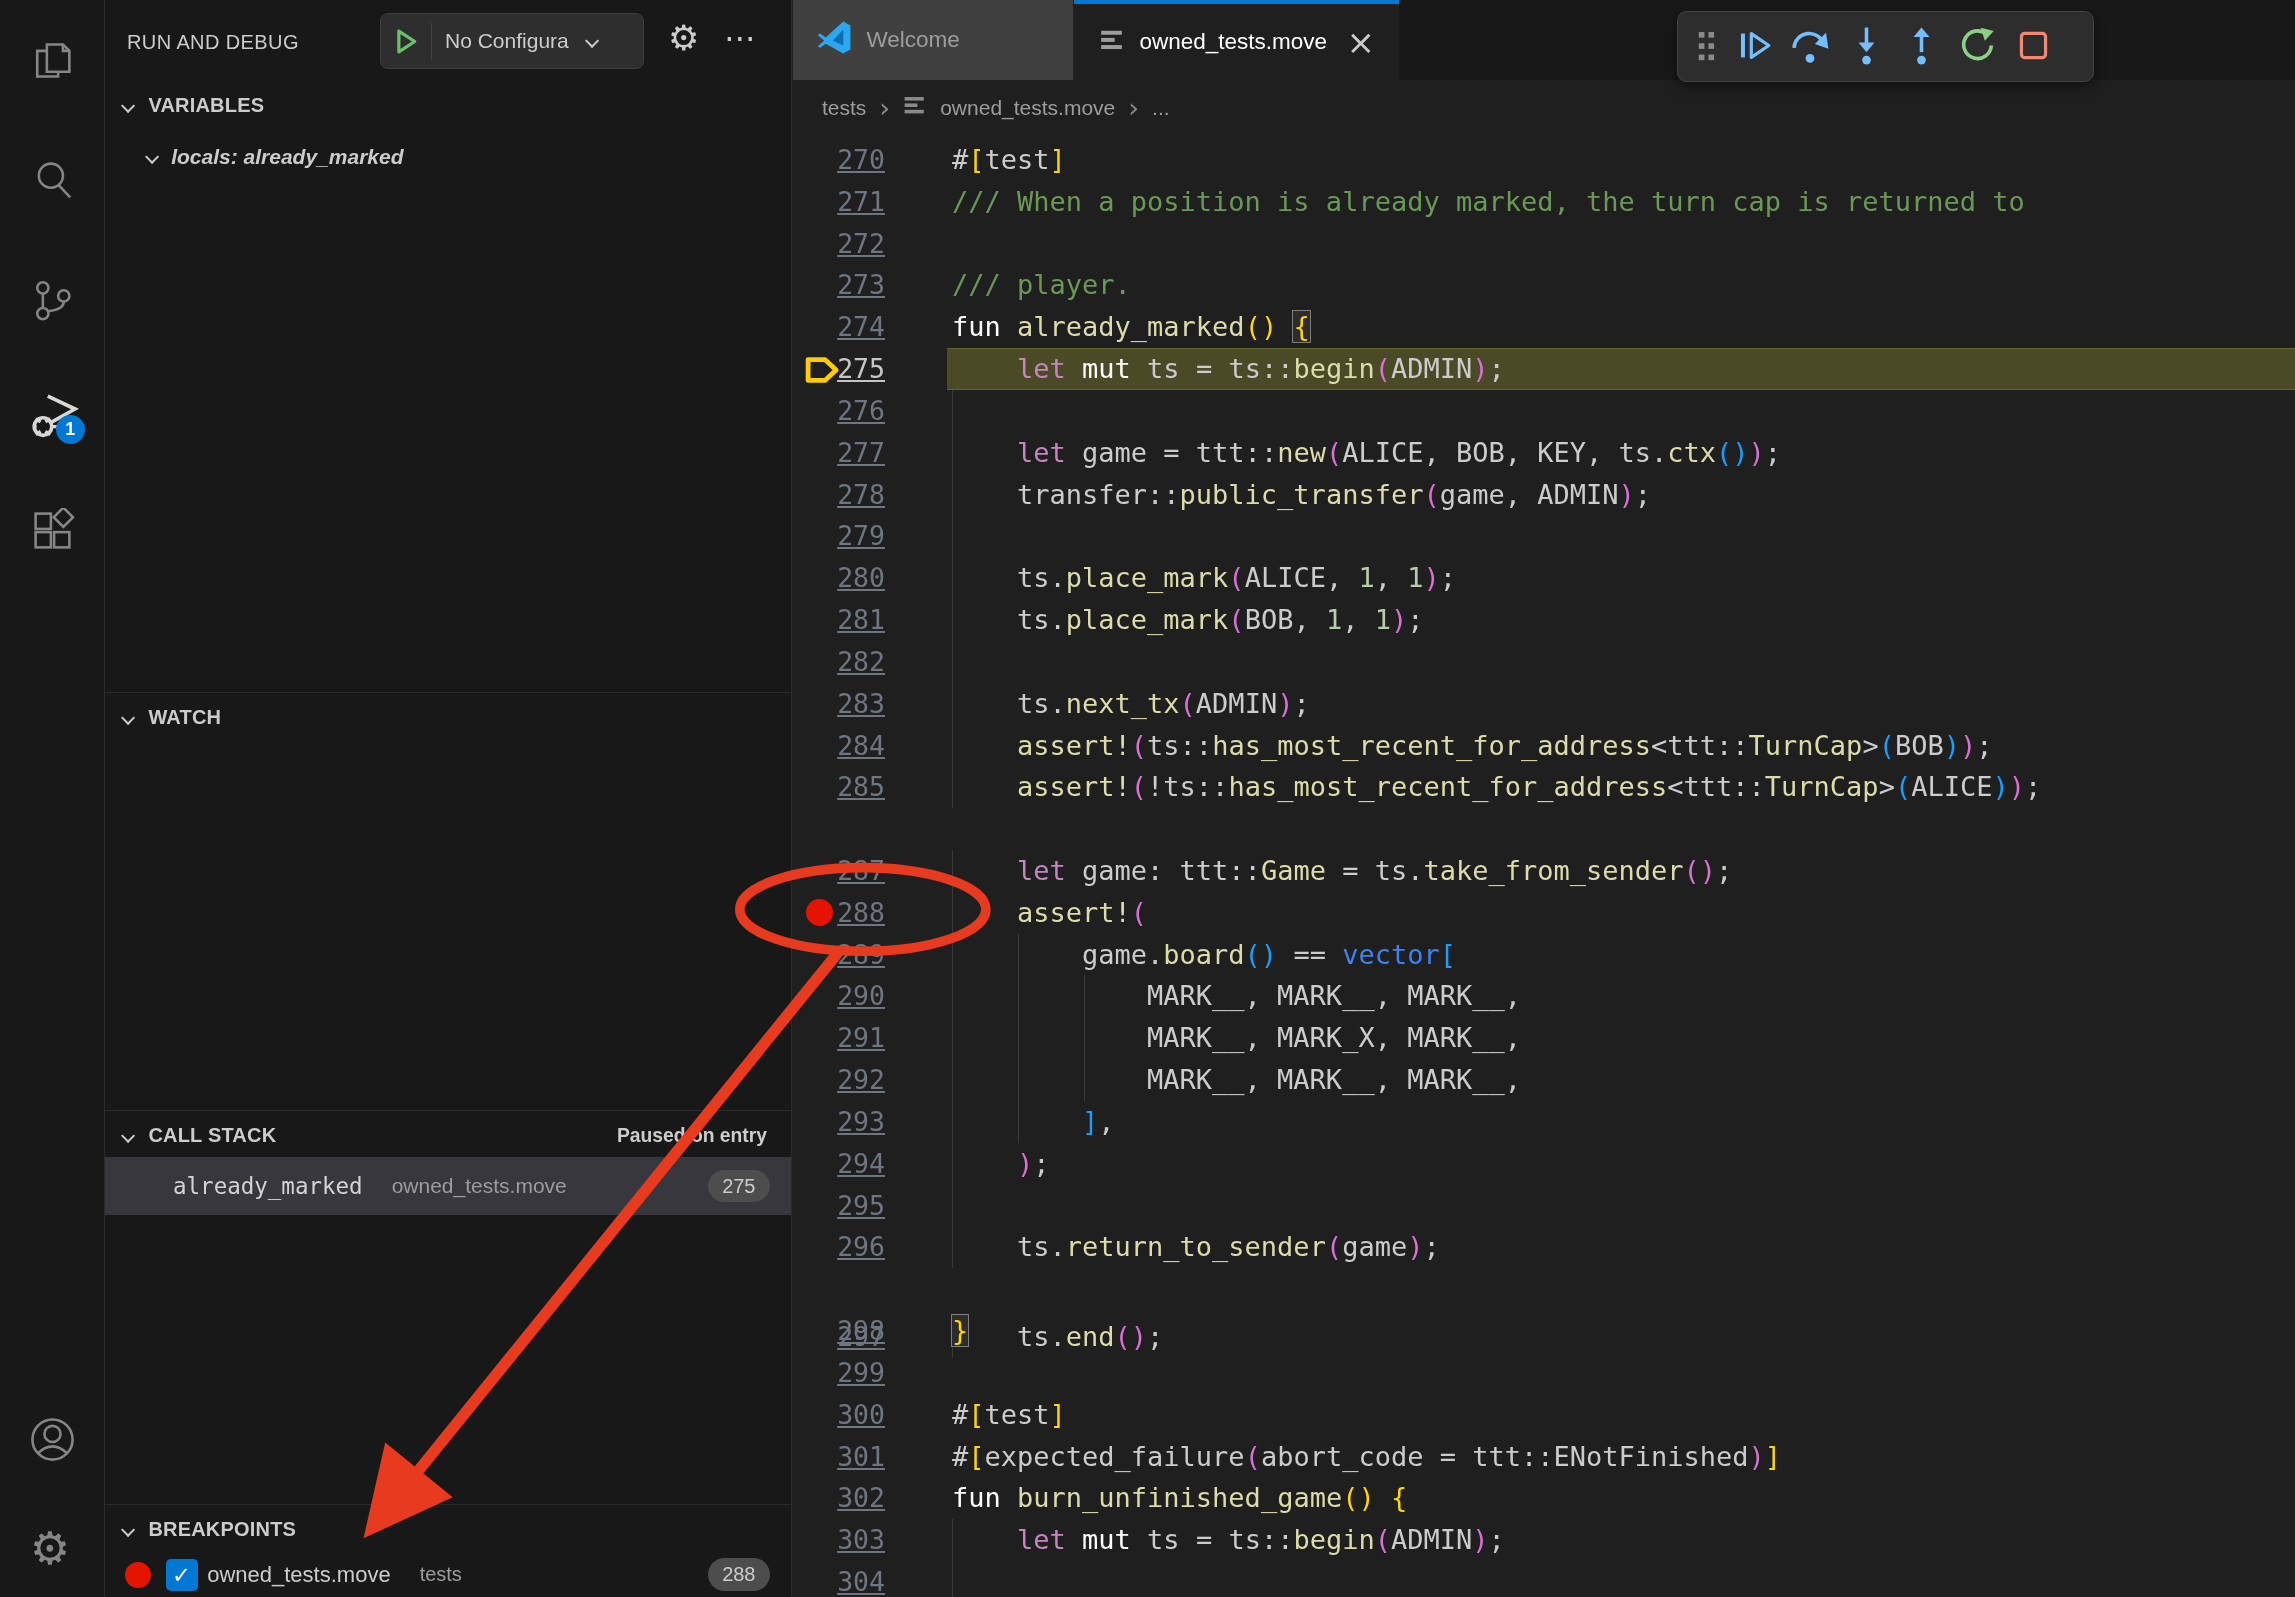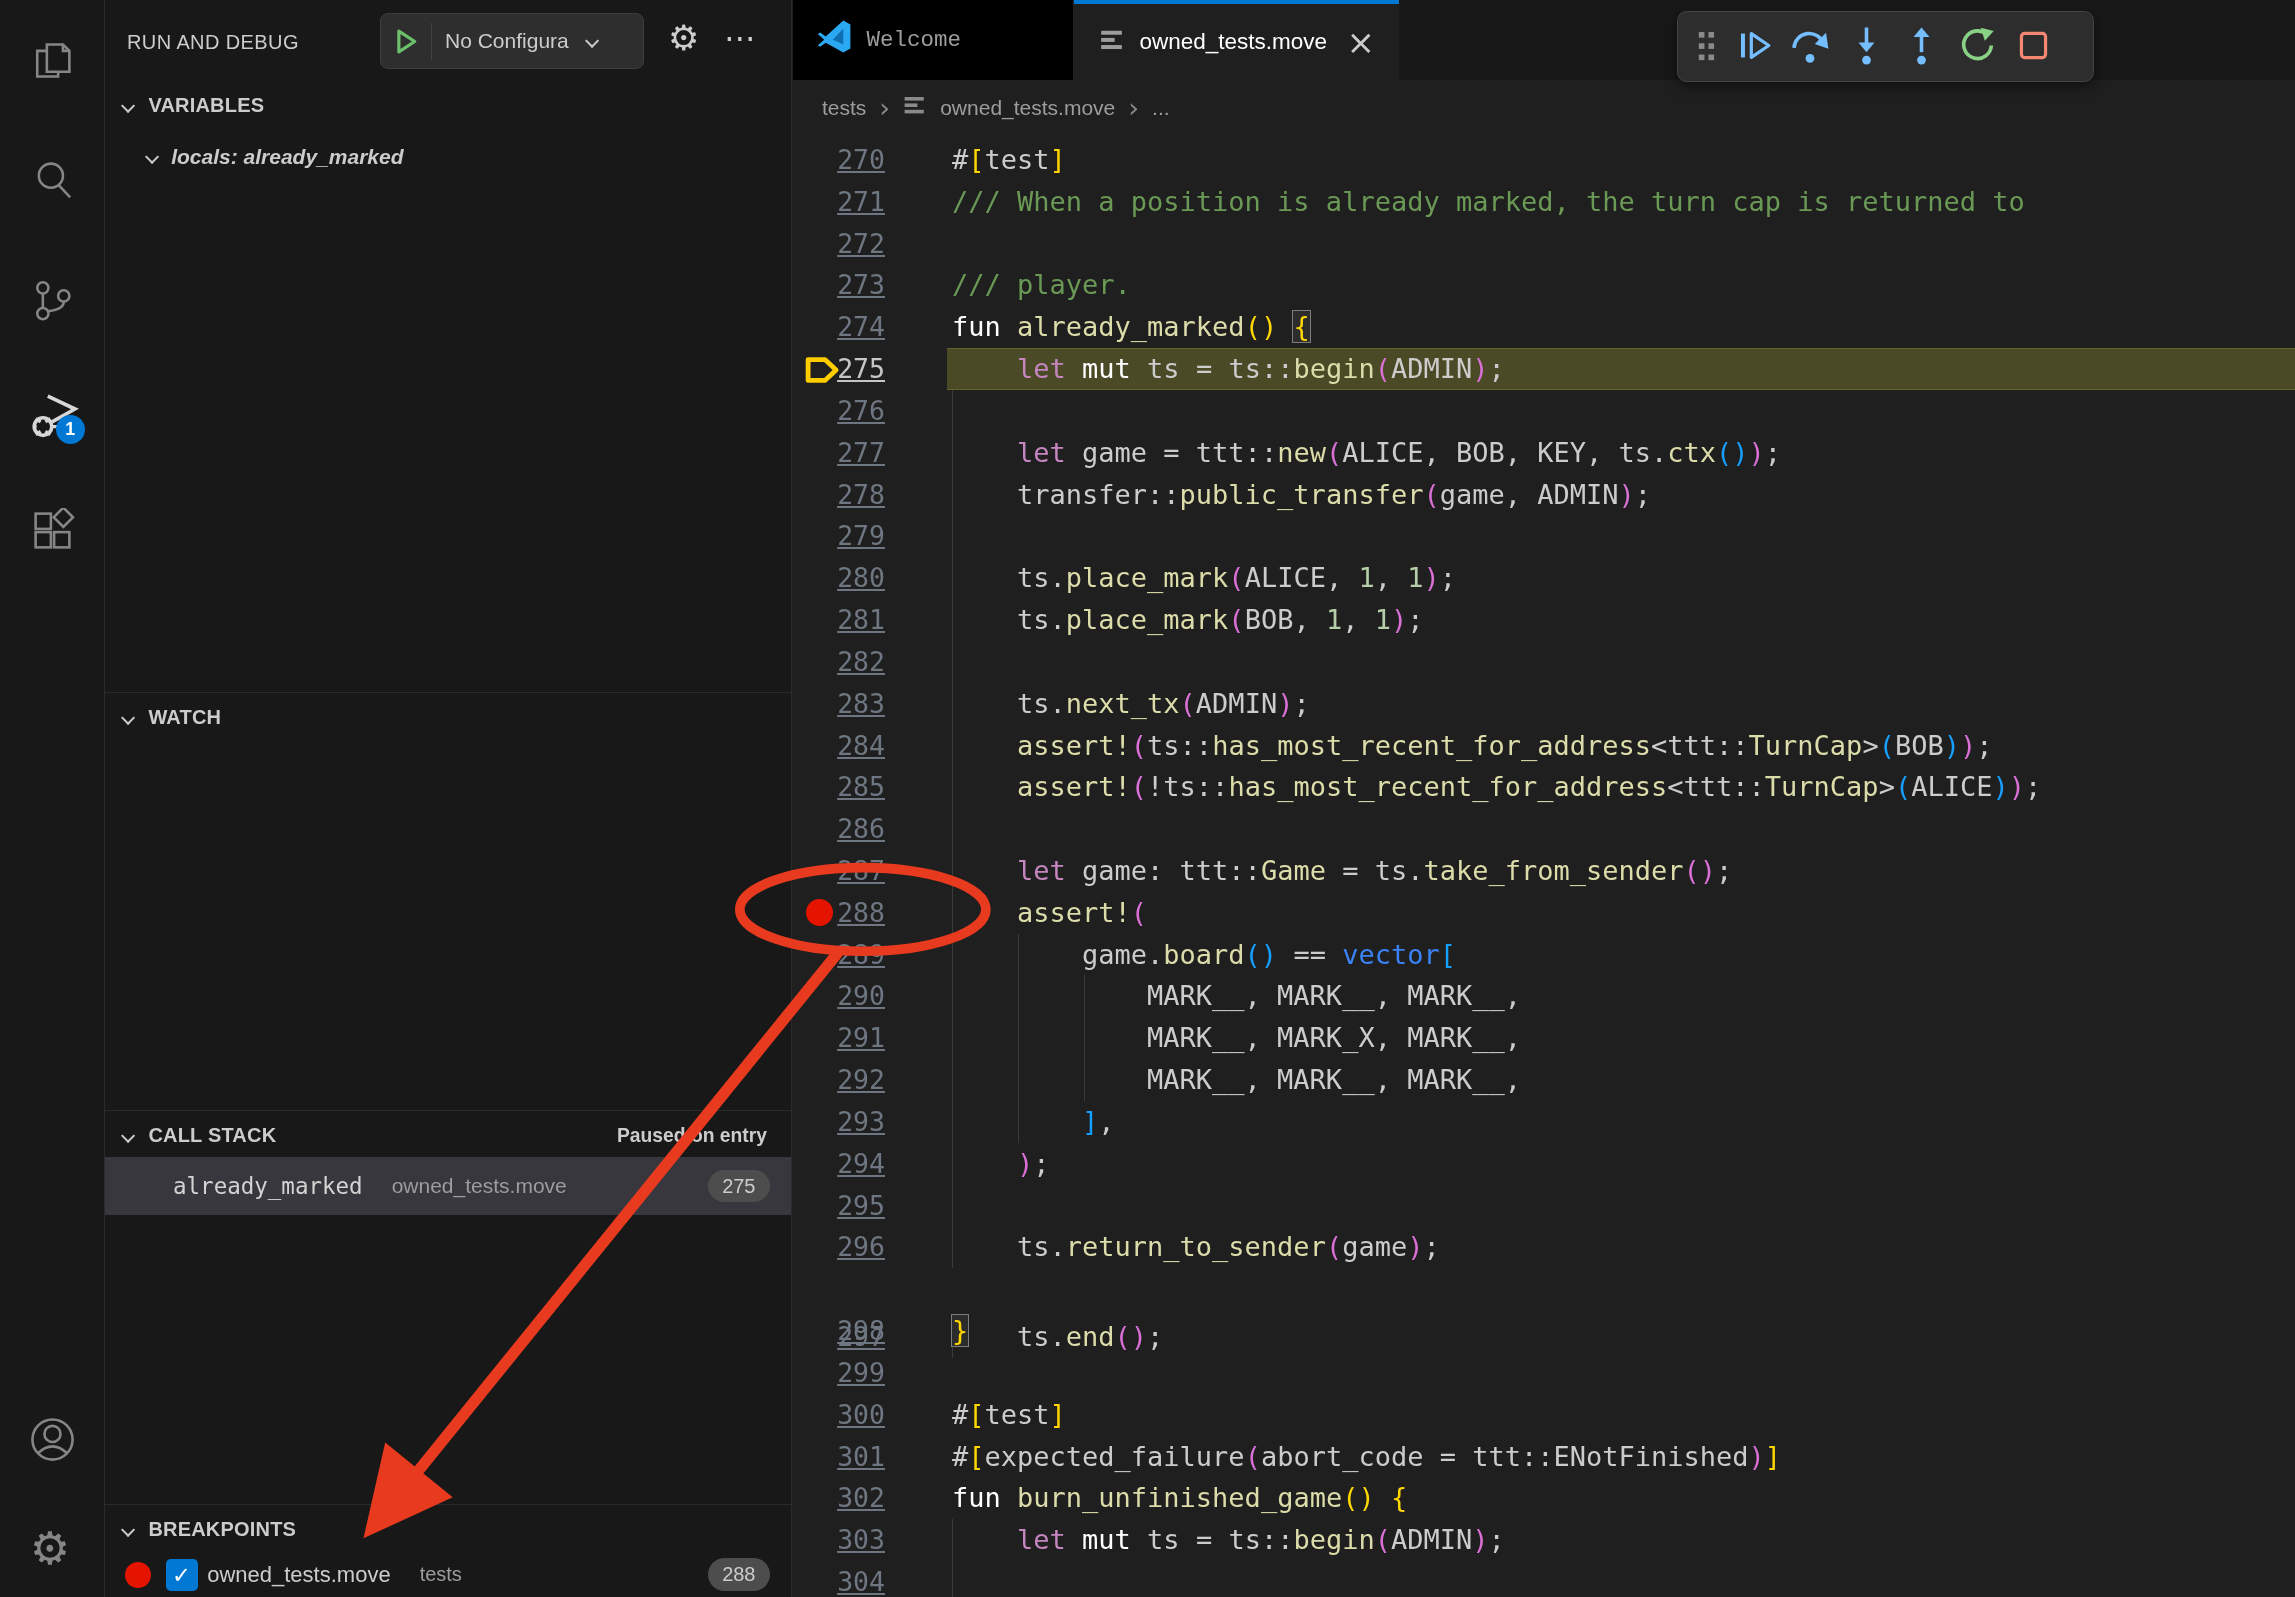--- a/index.html
+++ b/index.html
@@ -50,21 +50,21 @@
   .bp-row { position:absolute; left:0; right:0; top:1551px; height:47px; display:flex; align-items:center; }
   .bp-row-dot { width:26px; height:26px; border-radius:50%; background:#e51400; margin-left:20px; }
   .bp-check { width:32px; height:32px; margin-left:14.5px; background:#0078d4; border-radius:4.8px;
     color:#fff; font-size:22.5px; text-align:center; line-height:32px; font-family:"DejaVu Sans",sans-serif; }
   .bp-file { margin-left:9.7px; font-size:22px; color:#cccccc; }
   .bp-dir { margin-left:29px; font-size:20px; color:#9d9d9d; }
   
   #editor { position:absolute; left:793px; top:0; right:0; bottom:0; background:#1f1f1f; }
   #tabstrip { position:absolute; left:0; top:0; right:0; height:80px; background:#181818; display:flex; }
   .tab { display:flex; align-items:center; padding:0 24px; gap:14.5px; font-size:22.5px; }
-  .tab.inactive { width:281px; color:#9d9d9d; background:#000000; border-right:0.8px solid #222;font-family:Liberation Mono, monospace; }
+  .tab.inactive { width:281px; color:#9d9d9d; background:#404040; border-right:0.8px solid #222; }
   .tab.active { width:325px; color:#ffffff; background:#1f1f1f; border-top:4px solid #0078d4; }
   .tab-close { margin-left:auto; font-size:34px; color:#cccccc; line-height:24px; font-family:"DejaVu Sans",sans-serif; }
   #breadcrumbs { position:absolute; left:0; top:80px; right:0; height:55px; background:#1f1f1f;
     display:flex; align-items:center; padding-left:29px; gap:13px; font-size:21px; color:#9d9d9d; }
   .crumb-sep { font-size:27px; color:#8a8a8a; font-family:"DejaVu Sans",sans-serif; line-height:16px; }
   
   #code { position:absolute; left:0; right:0; top:139px; bottom:0; overflow:hidden; }
   .crow { position:absolute; left:0; right:0; height:42px; }
   .hl { position:absolute; left:154px; right:0; top:0; bottom:0; background:#4a4a27;
     border-top:1.6px solid #63632d; border-bottom:1.6px solid #63632d; }
@@ -320,26 +320,20 @@
           <span class="glyph"></span>
           <span class="ln">284</span>
           <span class="ctext"><span class="t-tx">    </span><span class="t-fn">assert!</span><span class="t-b2">(</span><span class="t-tx">ts::</span><span class="t-fn">has_most_recent_for_address</span><span class="t-tx">&lt;ttt::</span><span class="t-fn">TurnCap</span><span class="t-tx">&gt;</span><span class="t-b3">(</span><span class="t-tx">BOB</span><span class="t-b3">)</span><span class="t-b2">)</span><span class="t-tx">;</span></span>
         </div>
         <div class="crow" style="top: 627px;">
           <i class="guide" style="left: 159px;"></i>
           <span class="glyph"></span>
           <span class="ln">285</span>
           <span class="ctext"><span class="t-tx">    </span><span class="t-fn">assert!</span><span class="t-b2">(</span><span class="t-tx">!ts::</span><span class="t-fn">has_most_recent_for_address</span><span class="t-tx">&lt;ttt::</span><span class="t-fn">TurnCap</span><span class="t-tx">&gt;</span><span class="t-b3">(</span><span class="t-tx">ALICE</span><span class="t-b3">)</span><span class="t-b2">)</span><span class="t-tx">;</span></span>
         </div>
-        <div class="crow" style="top: 669px;">
-          <i class="guide" style="left: 159px;"></i>
-          <span class="glyph"></span>
-          <span class="ln">286</span>
-          <span class="ctext"></span>
-        </div>
         <div class="crow" style="top: 711px;">
           <i class="guide" style="left: 159px;"></i>
           <span class="glyph"></span>
           <span class="ln">287</span>
           <span class="ctext"><span class="t-tx">    </span><span class="t-ctl">let</span><span class="t-tx"> game: ttt::</span><span class="t-fn">Game</span><span class="t-tx"> = ts.</span><span class="t-fn">take_from_sender</span><span class="t-b2">()</span><span class="t-tx">;</span></span>
         </div>
         <div class="crow" style="top: 753px;">
           <i class="guide" style="left: 159px;"></i>
           <span class="glyph">
             <span class="bpdot"></span>

